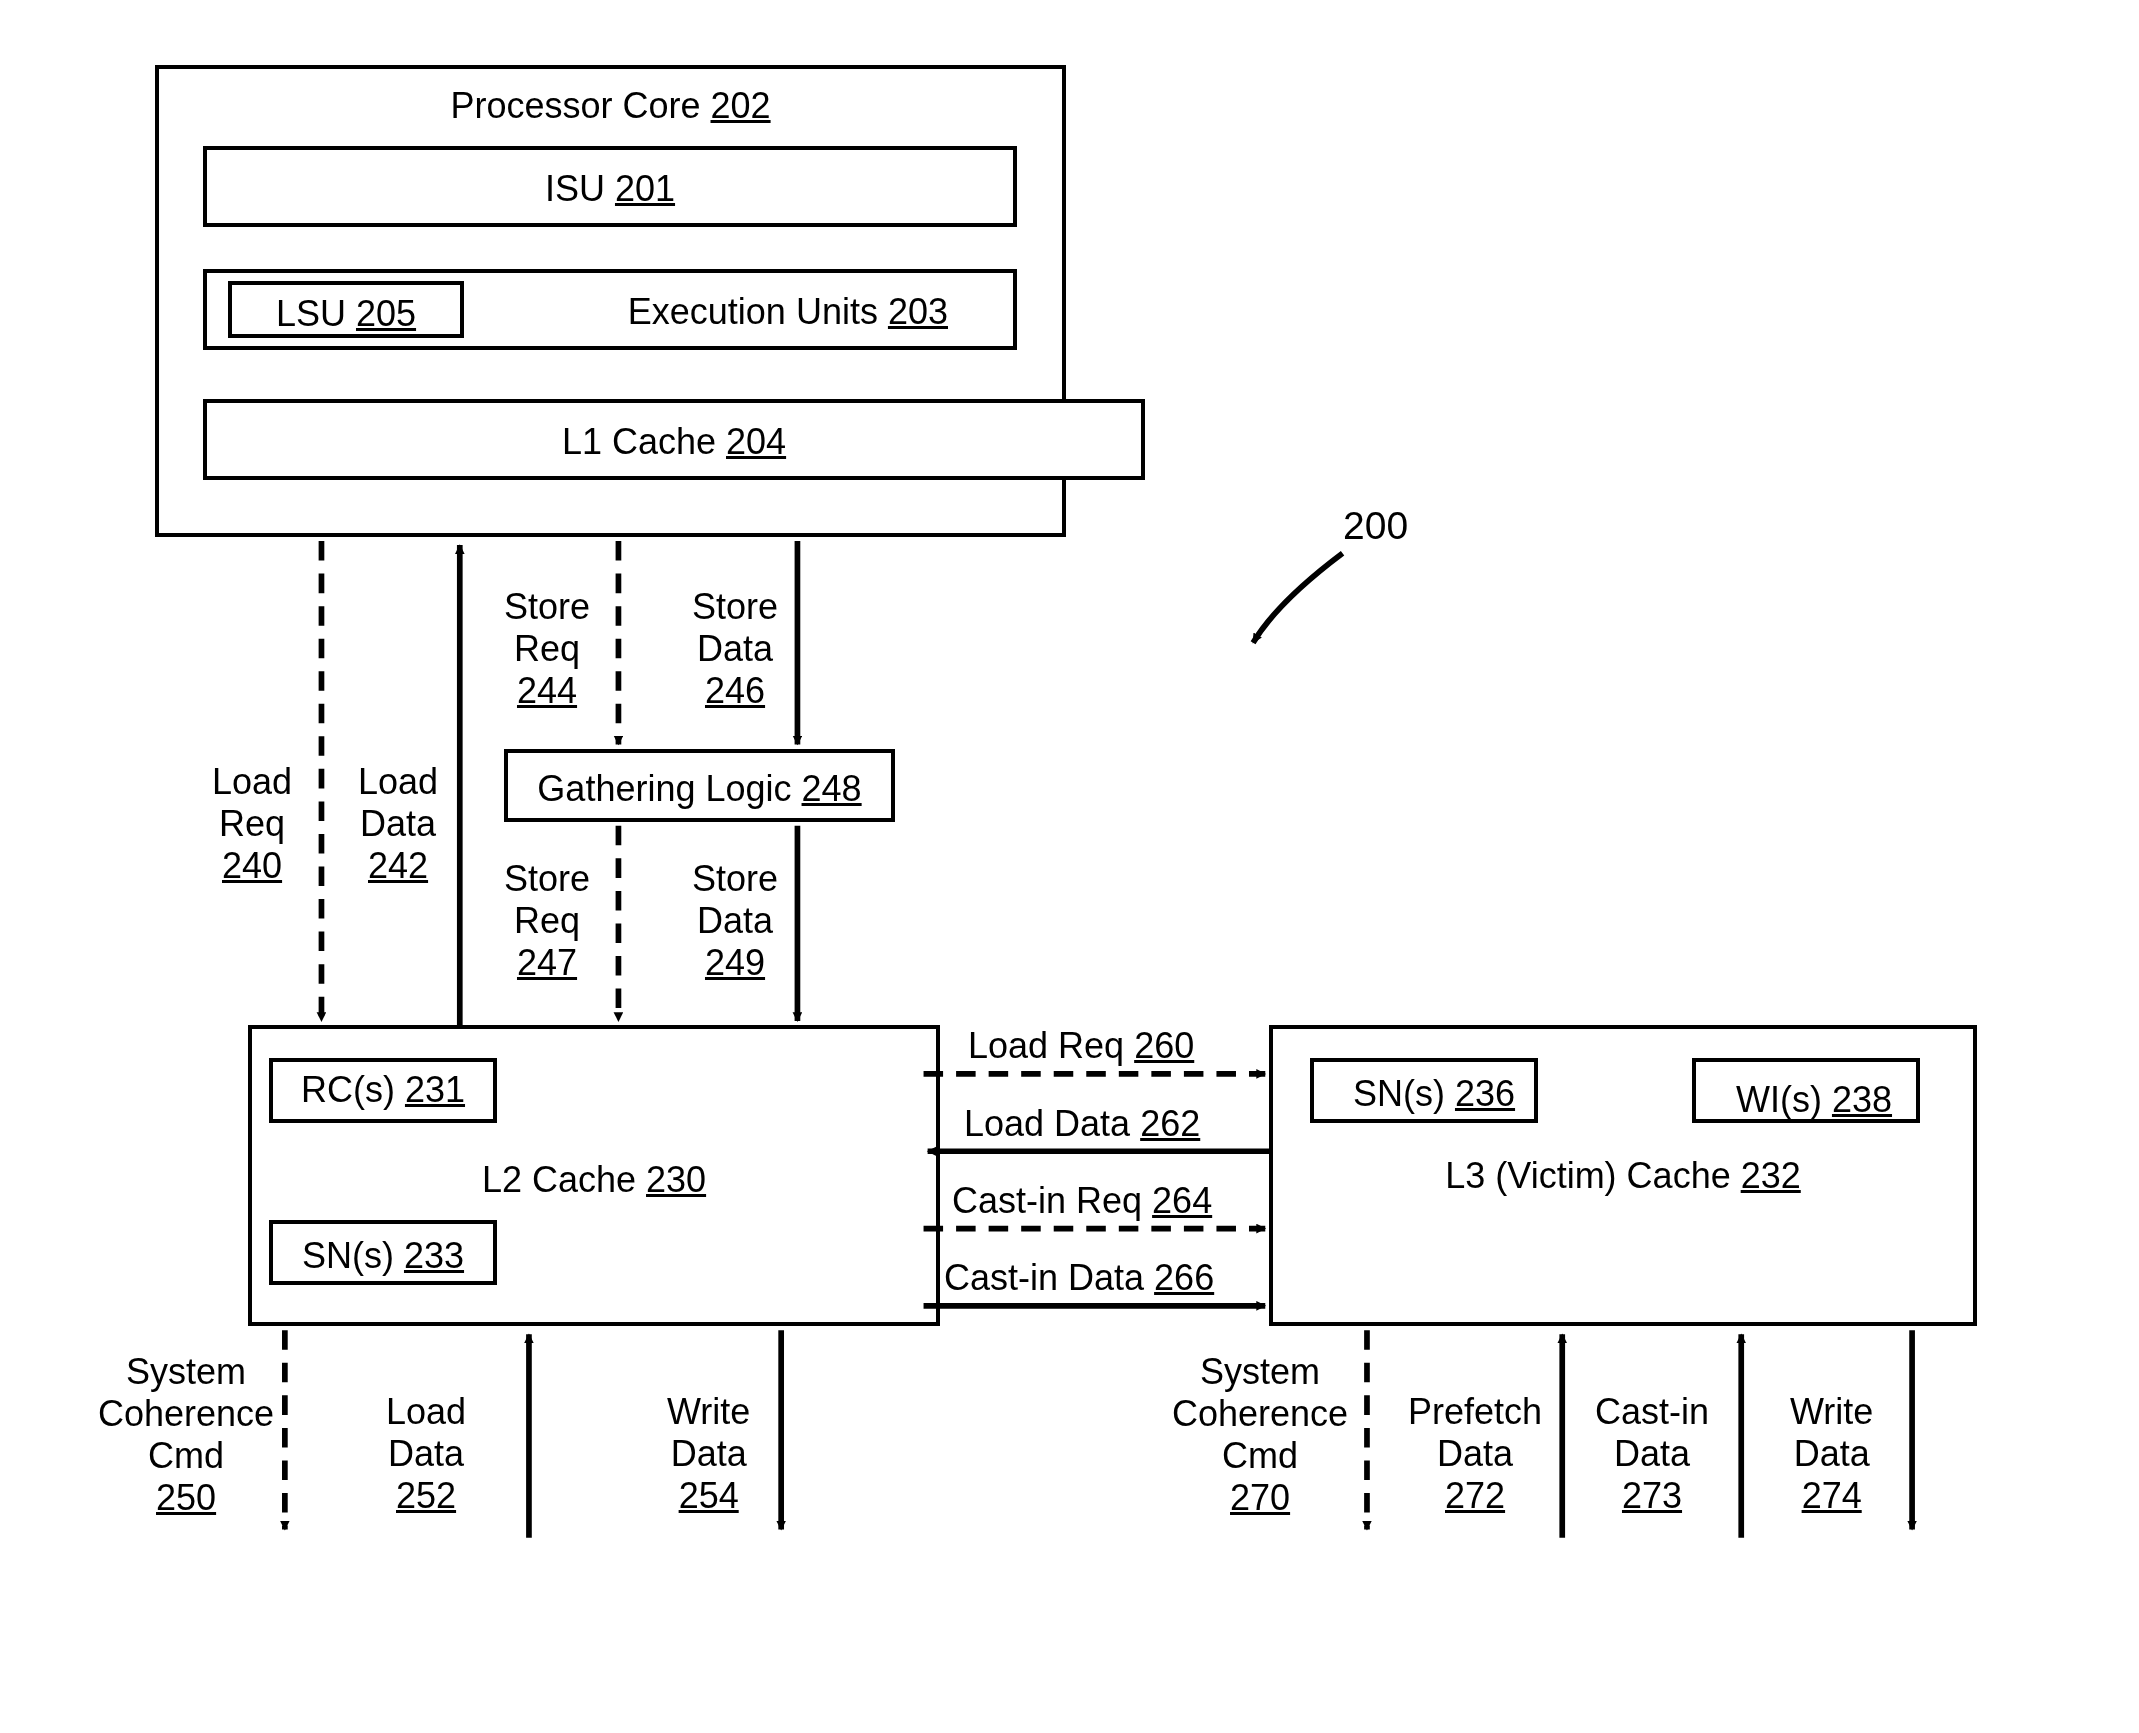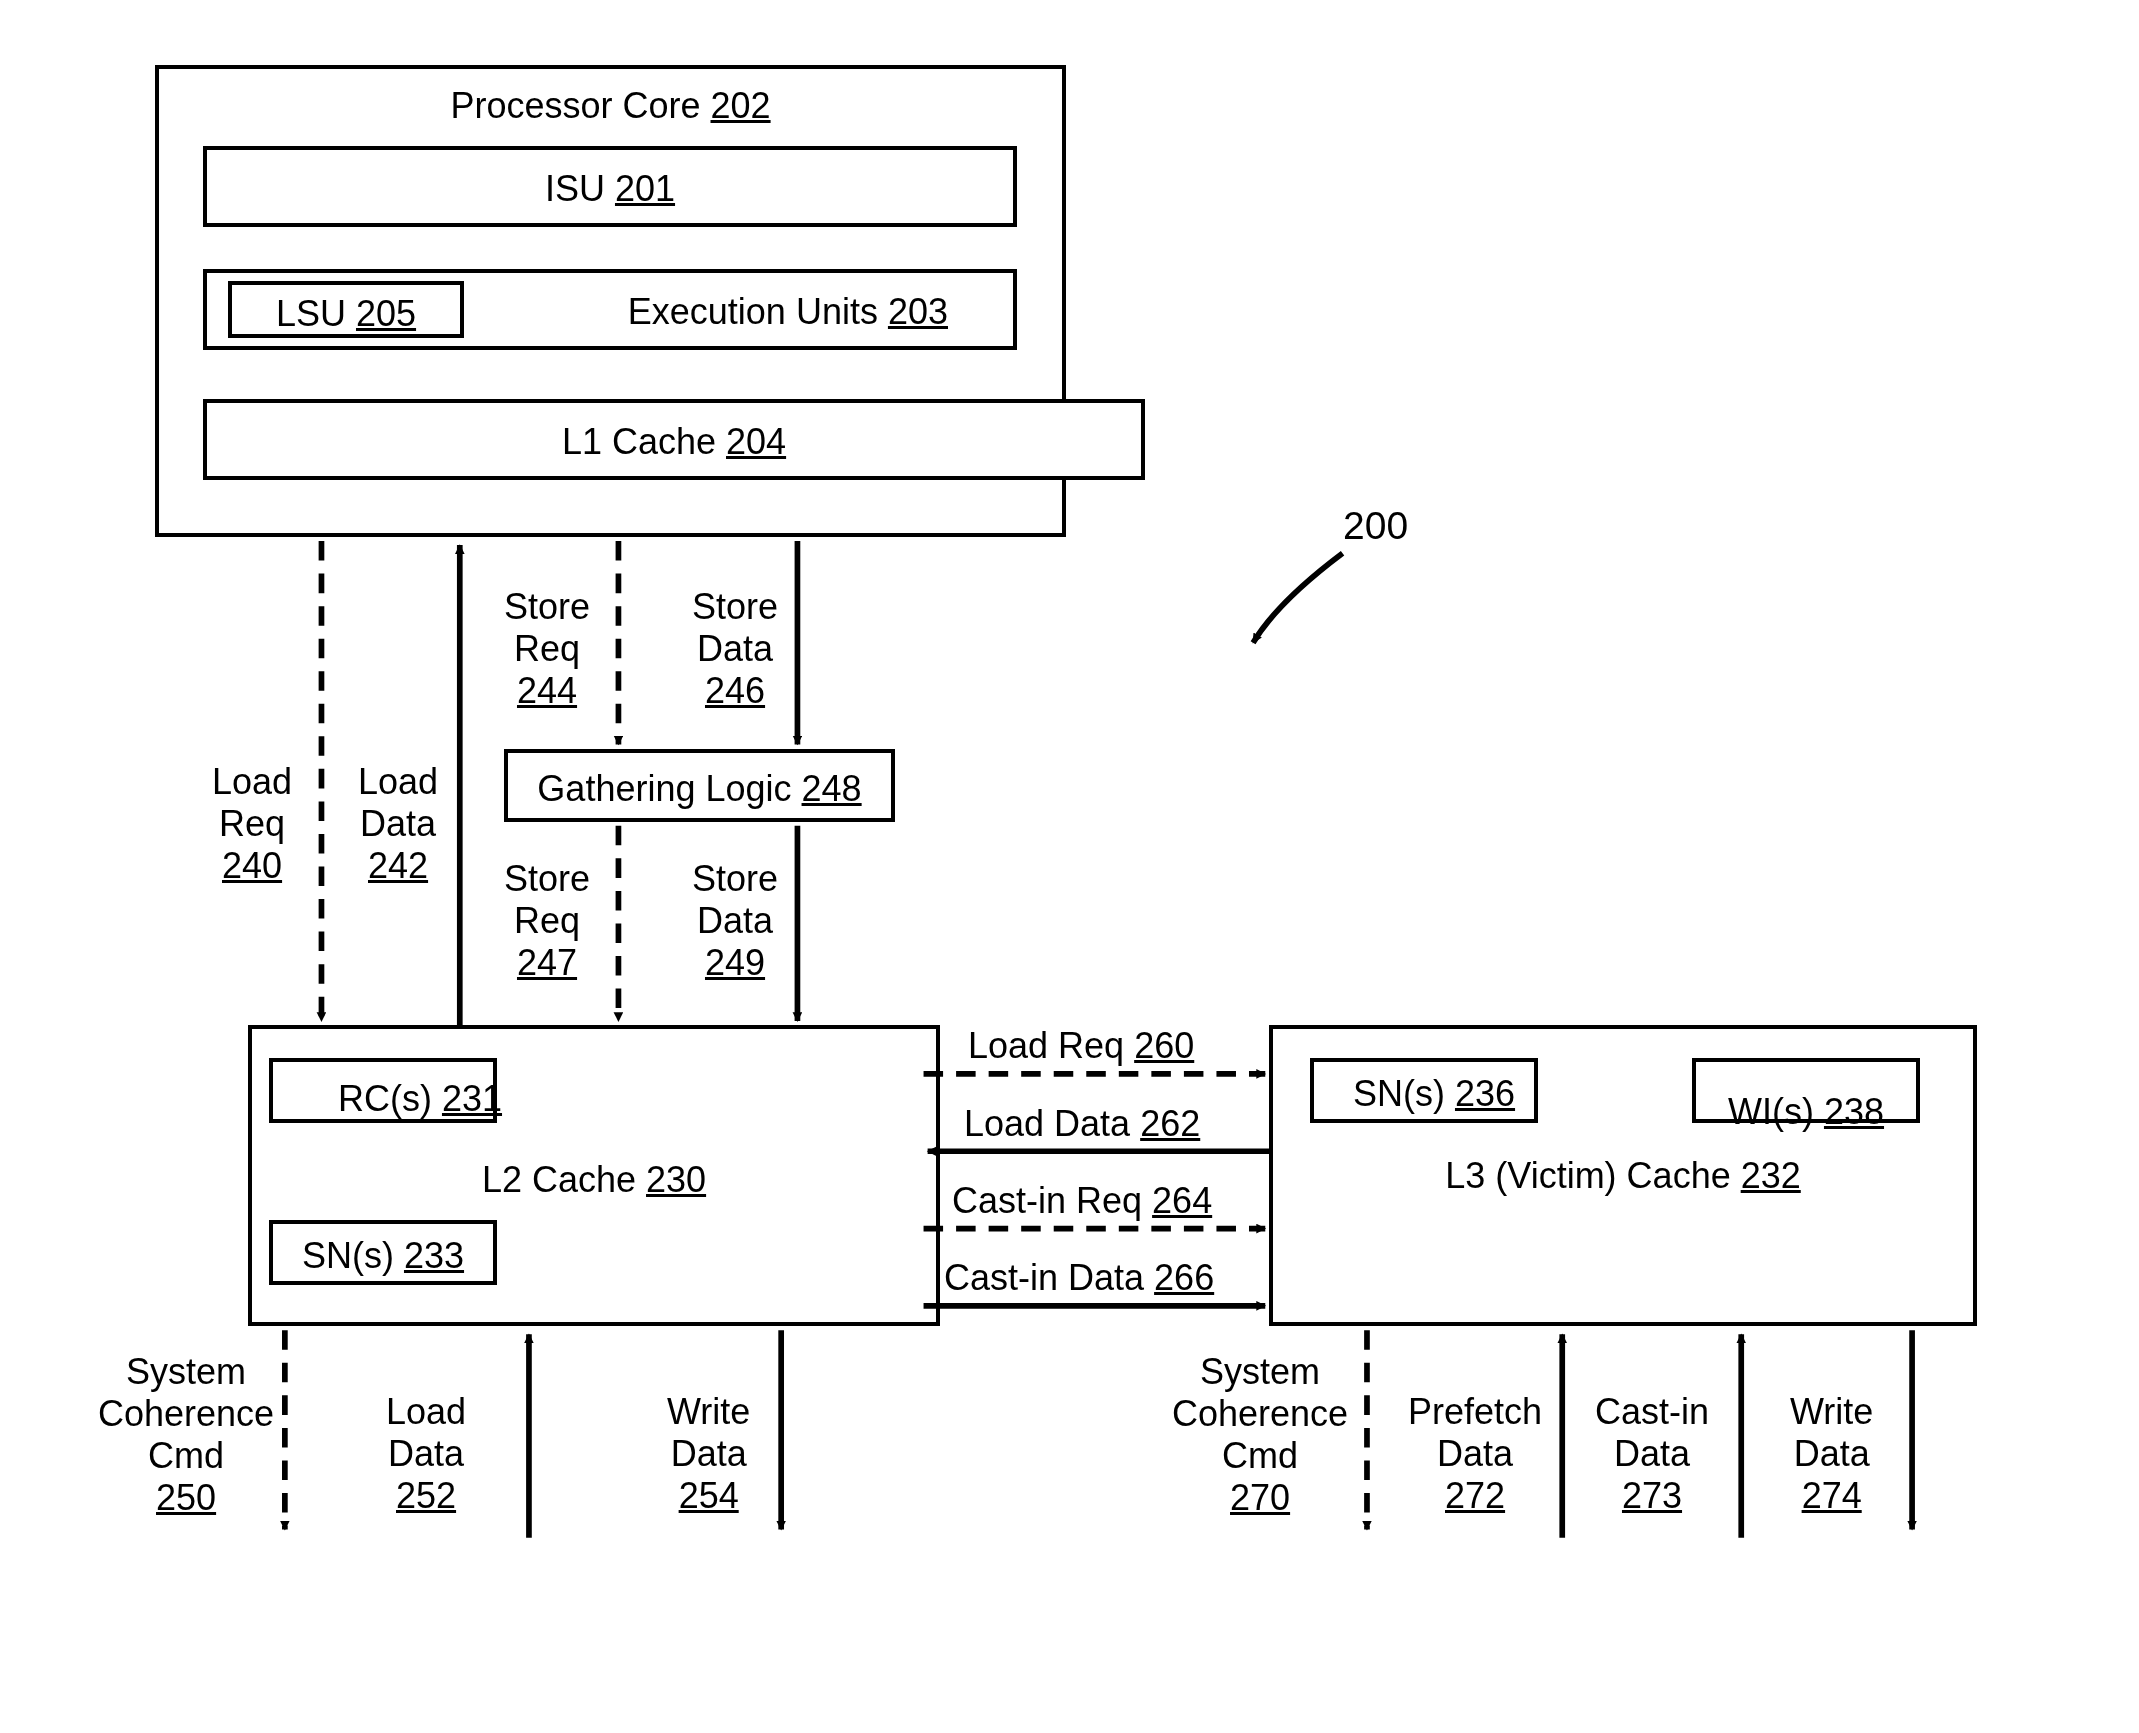--- a/index.html
+++ b/index.html
@@ -77,21 +77,21 @@
   </div>
 </div>
 
 <div class="box" style="left:228px; top:1025px; width:692px; height:301px;margin-left:20px;">
   <div class="center-label" style="top:130px;">
     <span>L2 Cache</span> <span class="ref">230</span>
   </div>
 </div>
 
 <div class="box" style="left:269px; top:1058px; width:228px; height:65px;">
-  <div class="center-label" style="top:16px;margin-left:37px;">
+  <div class="center-label" style="top:7px;">
     <span>RC(s)</span> <span class="ref">231</span>
   </div>
 </div>
 
 <div class="box" style="left:269px; top:1220px; width:228px; height:65px;">
   <div class="center-label" style="top:11.4px;">
     <span>SN(s)</span> <span class="ref">233</span>
   </div>
 </div>
 
@@ -101,21 +101,21 @@
   </div>
 </div>
 
 <div class="box" style="left:1310px; top:1058px; width:228px; height:65px;">
   <div class="center-label" style="top:11.4px;padding-left:20px;">
     <span>SN(s)</span> <span class="ref">236</span>
   </div>
 </div>
 
 <div class="box" style="left:1692px; top:1058px; width:228px; height:65px;">
-  <div class="center-label" style="top:29px;">
+  <div class="center-label" style="top:17px;margin-left:8px;">
     <span>WI(s)</span> <span class="ref">238</span>
   </div>
 </div>
 
 <div class="label" style="left:1343px; top:504px; font-size:39px;">
   <span>200</span>
 </div>
 
 <div class="label" style="left:212px; top:761px; text-align:center;">
   <div>Load</div>

